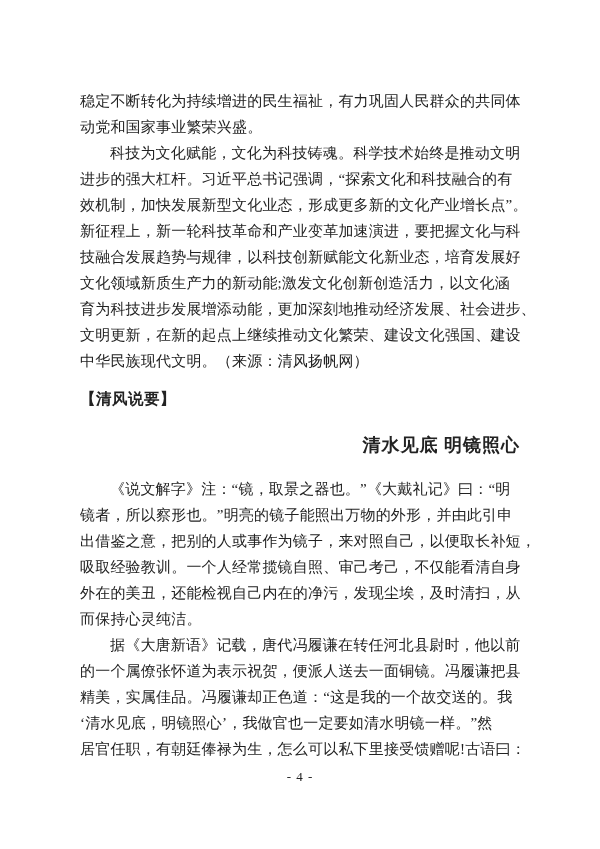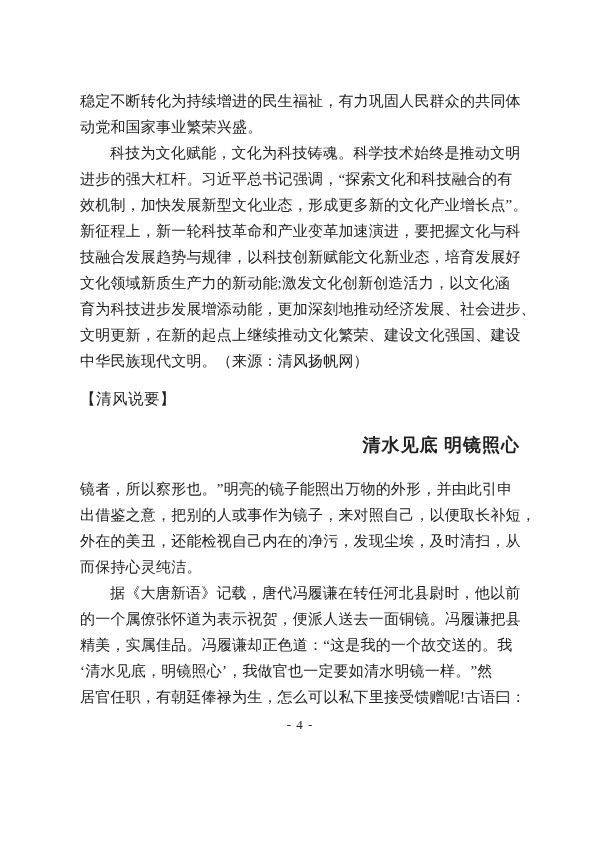--- a/index.html
+++ b/index.html
@@ -23,21 +23,21 @@
     font-size: 15px;
     line-height: 26px;
     height: 26px;
     white-space: nowrap;
     letter-spacing: 0.2px;
   }
   .indent {
     text-indent: 2em;
   }
   .section-header {
-    font-weight: normal;
+    font-weight: bold;
     font-size: 15.5px;
     line-height: 26px;
     margin-top: 12px;
     letter-spacing: 0.5px;
   }
   .doc-title {
     font-weight: bold;
     font-size: 18px;
     line-height: 30px;
     margin-top: 18px;
@@ -75,22 +75,24 @@
     <div class="line">育为科技进步发展增添动能，更加深刻地推动经济发展、社会进步、</div>
     <div class="line">文明更新，在新的起点上继续推动文化繁荣、建设文化强国、建设</div>
     <div class="line">中华民族现代文明。（来源：清风扬帆网）</div>
   </div>
 
   <div class="section-header">【清风说要】</div>
 
   <div class="doc-title">清水见底 明镜照心</div>
 
   <div class="para-gap">
+    <div class="line indent">《说文解字》注：“镜，取景之器也。”《大戴礼记》曰：“明</div>
     <div class="line">镜者，所以察形也。”明亮的镜子能照出万物的外形，并由此引申</div>
     <div class="line">出借鉴之意，把别的人或事作为镜子，来对照自己，以便取长补短，</div>
+    <div class="line">吸取经验教训。一个人经常揽镜自照、审己考己，不仅能看清自身</div>
     <div class="line">外在的美丑，还能检视自己内在的净污，发现尘埃，及时清扫，从</div>
     <div class="line">而保持心灵纯洁。</div>
   </div>
 
   <div>
     <div class="line indent">据《大唐新语》记载，唐代冯履谦在转任河北县尉时，他以前</div>
     <div class="line">的一个属僚张怀道为表示祝贺，便派人送去一面铜镜。冯履谦把县</div>
     <div class="line">精美，实属佳品。冯履谦却正色道：“这是我的一个故交送的。我</div>
     <div class="line">‘清水见底，明镜照心’，我做官也一定要如清水明镜一样。”然</div>
     <div class="line">居官任职，有朝廷俸禄为生，怎么可以私下里接受馈赠呢!古语曰：</div>

